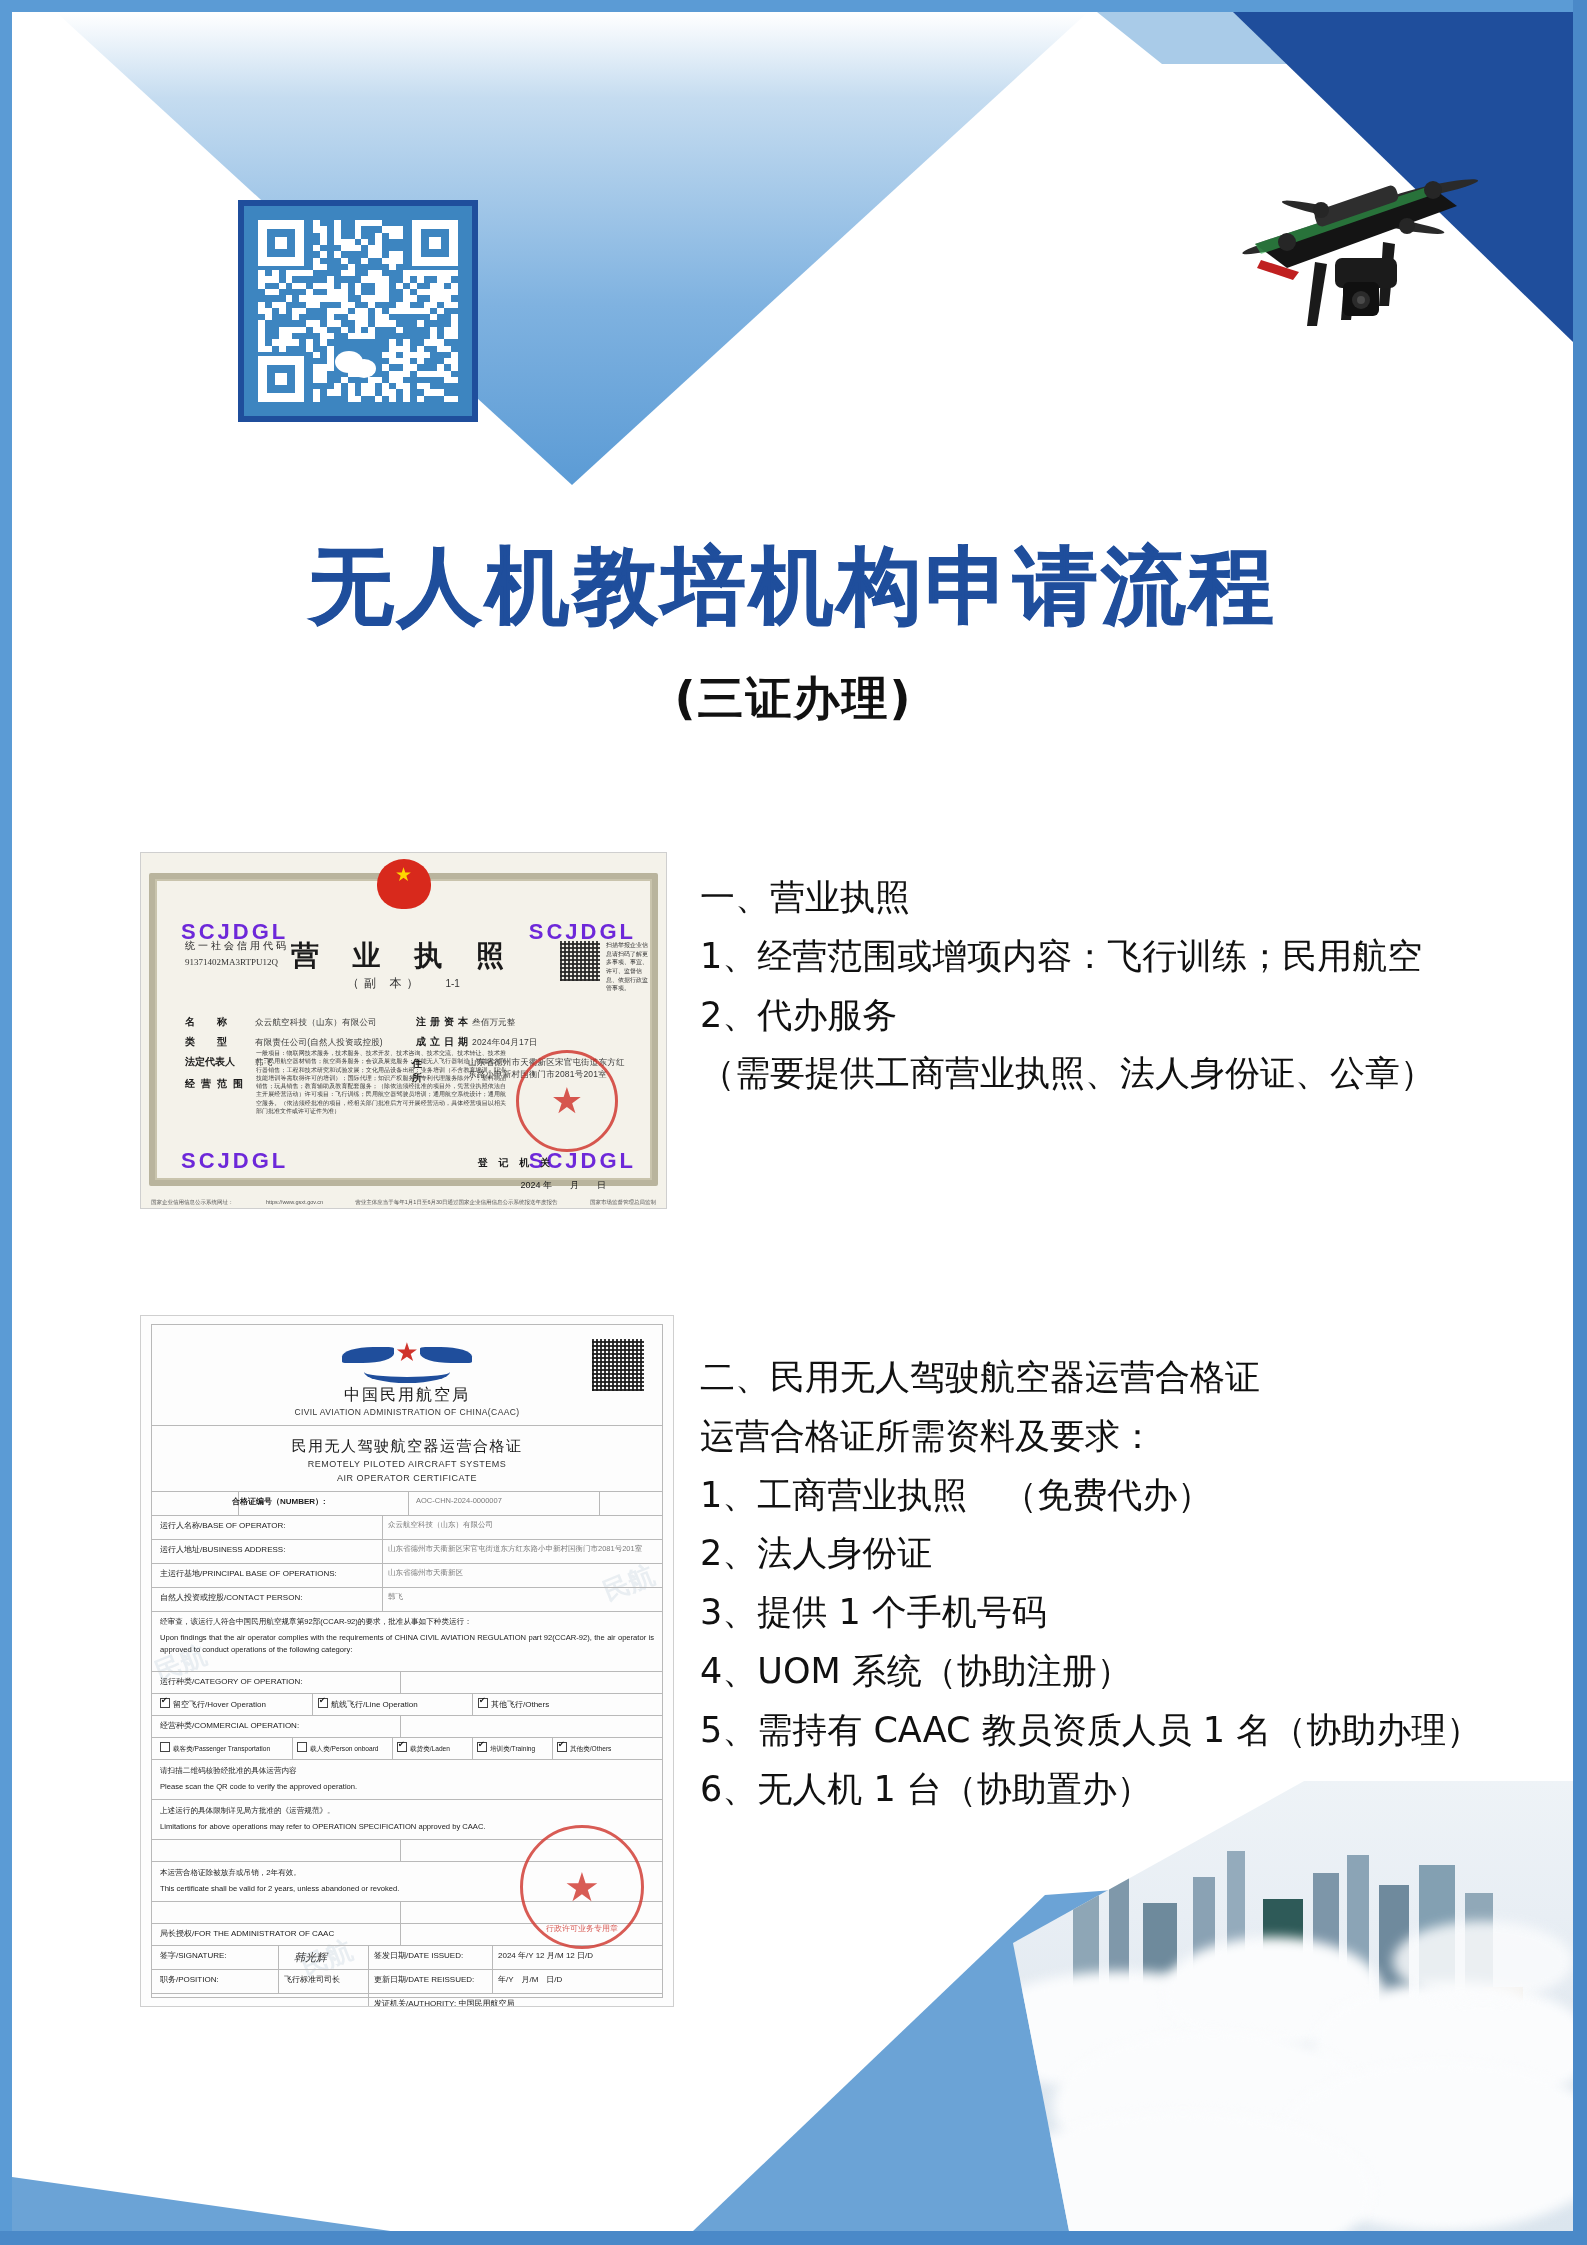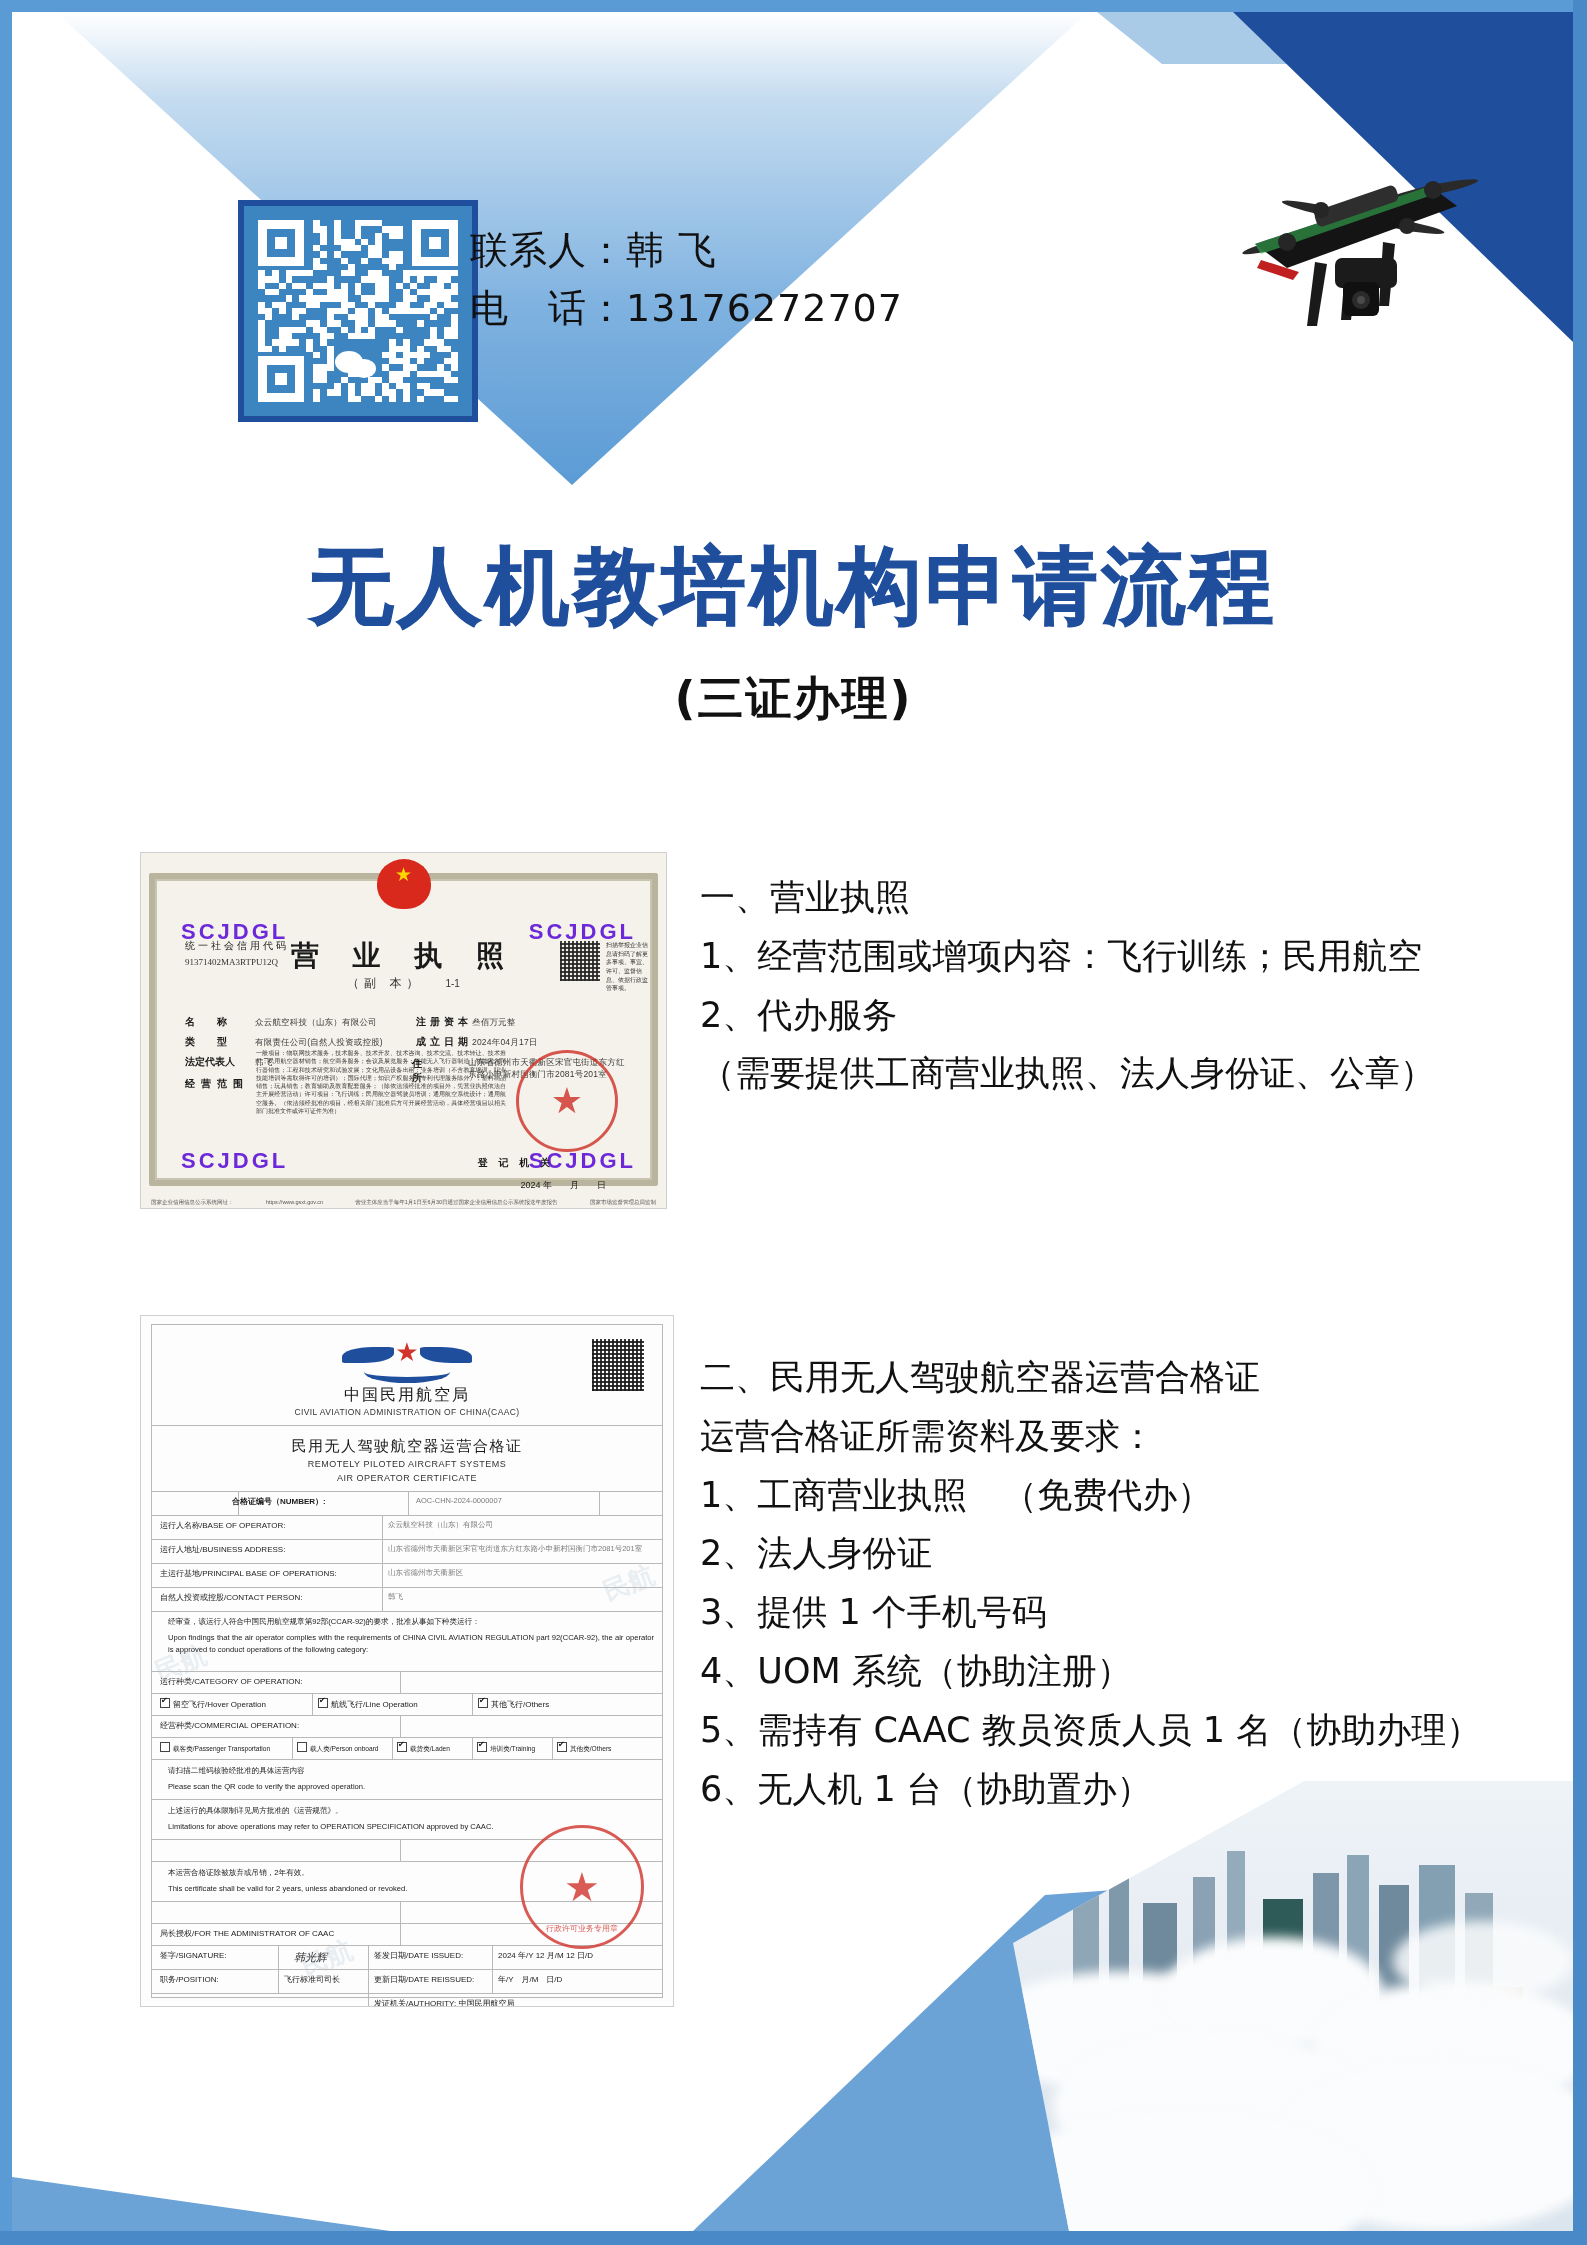--- a/index.html
+++ b/index.html
@@ -163,21 +163,21 @@
     background-blend-mode:multiply;opacity:.9;}
   .aoc-sep{position:absolute;left:0;right:0;height:1px;background:#b9b9b9;}
   .aoc-ttl-cn{position:absolute;left:0;top:112px;width:100%;text-align:center;font-size:15px;color:#1a1a1a;letter-spacing:1.5px;}
   .aoc-ttl-en1{position:absolute;left:0;top:134px;width:100%;text-align:center;font-size:9px;color:#333;letter-spacing:.5px;}
   .aoc-ttl-en2{position:absolute;left:0;top:148px;width:100%;text-align:center;font-size:9px;color:#333;letter-spacing:.5px;}
   .trow{position:absolute;left:0;right:0;border-top:1px solid #b9b9b9;font-size:8px;color:#1a1a1a;}
   .trow .lbl{position:absolute;left:8px;top:4px;}
   .trow .lbl.ind{left:80px;font-weight:bold;}
   .trow .val{position:absolute;left:200px;top:4px;color:#7a7a7a;filter:blur(0.6px);font-size:7.5px;}
   .tcell{position:absolute;top:0;bottom:0;border-left:1px solid #b9b9b9;}
-  .para{position:absolute;left:8px;right:8px;font-size:7.6px;color:#1a1a1a;line-height:1.55;text-align:justify;margin-left:8px;}
+  .para{position:absolute;left:8px;right:8px;font-size:7.6px;color:#1a1a1a;line-height:1.55;text-align:justify;}
   .chk{display:inline-block;width:8px;height:8px;border:1px solid #444;margin-right:3px;vertical-align:-1px;position:relative;background:#fff;}
   .chk.on:after{content:"✔";position:absolute;left:0px;top:-3px;font-size:8px;color:#111;}
   .sig{position:absolute;font-family:"Liberation Serif",serif;font-size:11px;color:#333;font-style:italic;}
   .aoc-seal{
     position:absolute;right:18px;bottom:48px;width:118px;height:118px;
     border:3px solid #d0342c;border-radius:50%;opacity:.8;
   }
   .aoc-seal .s-star{position:absolute;left:50%;top:50%;transform:translate(-50%,-50%);color:#d0342c;font-size:40px;}
   .aoc-seal .s-txt{position:absolute;left:0;bottom:12px;width:100%;text-align:center;color:#d0342c;font-size:8px;}
   .awm{position:absolute;color:#e9eef2;font-size:26px;font-weight:bold;user-select:none;}
@@ -536,24 +536,20 @@
         <div class="qr-cell" style="left: 48.2759%; top: 96.5517%; width: 3.44828%; height: 3.44828%;"></div>
         <div class="qr-cell" style="left: 58.6207%; top: 96.5517%; width: 3.44828%; height: 3.44828%;"></div>
         <div class="qr-cell" style="left: 65.5172%; top: 96.5517%; width: 3.44828%; height: 3.44828%;"></div>
         <div class="qr-cell" style="left: 72.4138%; top: 96.5517%; width: 3.44828%; height: 3.44828%;"></div>
         <div class="qr-cell" style="left: 79.3103%; top: 96.5517%; width: 3.44828%; height: 3.44828%;"></div>
         <div class="qr-cell" style="left: 93.1034%; top: 96.5517%; width: 3.44828%; height: 3.44828%;"></div>
         <div class="qr-cell" style="left: 96.5517%; top: 96.5517%; width: 3.44828%; height: 3.44828%;"></div>
       </div>
   </div>
 
-  <div class="contact">
-    <div>联系人：韩 飞</div>
-    <div>电　话：13176272707</div>
-  </div>
 
   <div class="main-title">无人机教培机构申请流程</div>
   <div class="sub-title">(三证办理)</div>
 
   <div class="txt-block" id="sec1-text">
     <div class="line">一、营业执照</div>
     <div class="line">1、经营范围或增项内容：飞行训练；民用航空</div>
     <div class="line">2、代办服务</div>
     <div class="line">（需要提供工商营业执照、法人身份证、公章）</div>
   </div>

